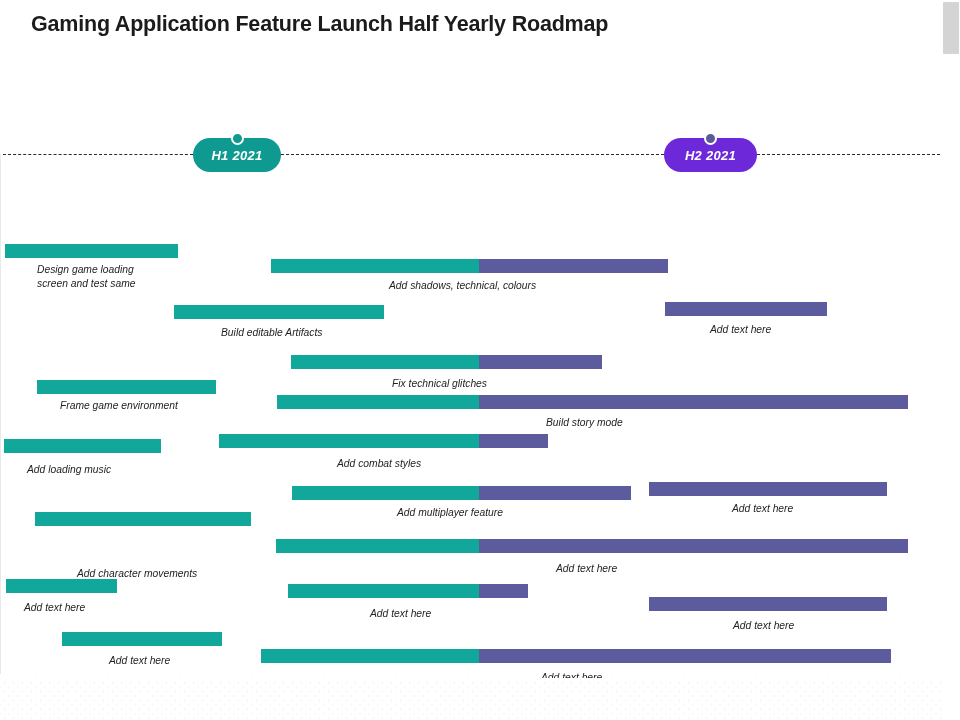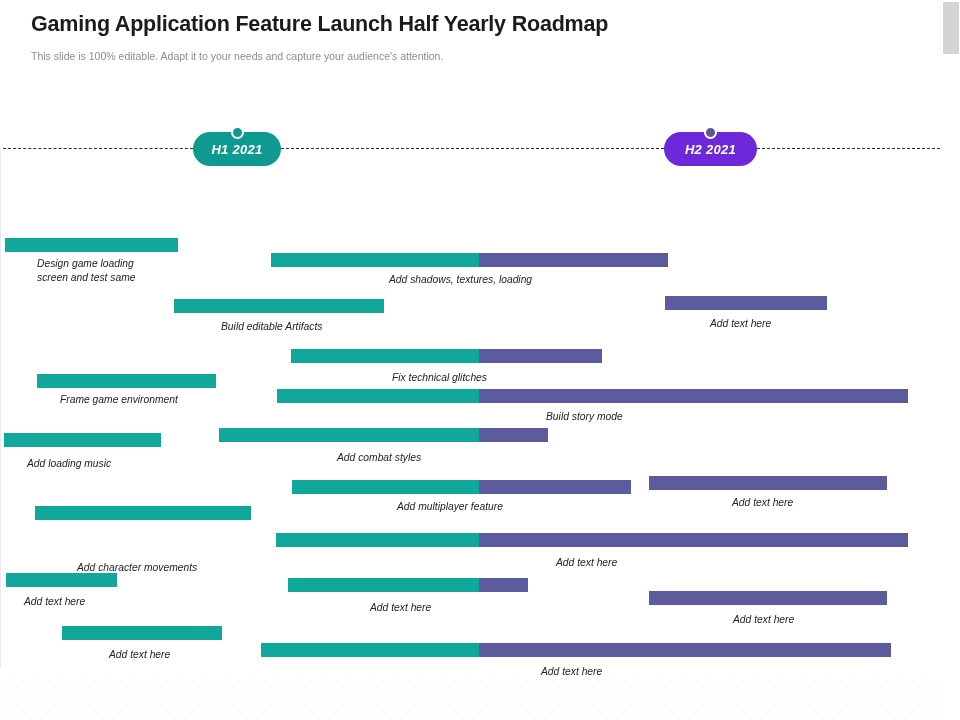--- a/index.html
+++ b/index.html
@@ -26,21 +26,21 @@
   #scroll-track {
     position:absolute; right:0; top:0; width:18px; height:720px;
     background:#ffffff;
   }
   #scroll-thumb {
     position:absolute; right:1px; top:2px; width:16px; height:52px;
     background:#d4d4d4; border-radius:1px;
   }
 
   
-  #timeline { position:absolute; left:0; top:2px; width:942px; height:624px; }
+  #timeline { position:absolute; left:0; top:8px; width:942px; height:624px; }
   .dash-line {
     position:absolute; top:146px; height:0;
     border-top:1.6px dashed #2b2b2b;
   }
   #dash-a { left:3px;  width:190px; }
   #dash-b { left:281px; width:383px; }
   #dash-c { left:757px; width:183px; }
 
   .divider {
     position:absolute; top:146px; width:1px; height:520px;
@@ -78,41 +78,40 @@
     background-size:9px 9px, 9px 9px;
     background-position:0 0, 4.5px 4.5px;
   }
 </style>
 </head>
 <body>
 
 <div id="slide">
 
   <div id="title">Gaming Application Feature Launch Half Yearly Roadmap</div>
-  <div id="subtitle">This slide is 100% editable. Adapt it to your needs and capture your audience's attention.</div>
 
   <div id="timeline">
     <div class="dash-line" id="dash-a"></div>
     <div class="dash-line" id="dash-b"></div>
     <div class="dash-line" id="dash-c"></div>
     <div class="divider" id="half-divider"></div>
   <div class="pill" style="left: 193px; top: 130px; width: 88px; background: rgb(14, 154, 144);">H1 2021</div>
       <div class="pill-dot" style="left: 230.5px; top: 124px; background: rgb(14, 154, 144);"></div>
       <div class="pill" style="left: 664px; top: 130px; width: 93px; background: #6d28d9;">H2 2021</div>
       <div class="pill-dot" style="left: 704px; top: 124px; background: rgb(90, 90, 155);"></div>
       <div class="bar" style="left: 5px; top: 236px; width: 173px;">
         <div class="seg" style="width: 173px; background: rgb(17, 167, 154);"></div>
       </div>
       <div class="bar-label" style="left: 37px; top: 255px;">Design game loading
 screen and test same</div>
       <div class="bar" style="left: 271px; top: 251px; width: 397px;">
         <div class="seg" style="width: 208px; background: rgb(17, 167, 154);"></div>
         <div class="seg" style="width: 189px; background: rgb(91, 91, 158);"></div>
       </div>
-      <div class="bar-label" style="left: 389px; top: 271px;">Add shadows, textures, loading</div>
+      <div class="bar-label" style="left: 389px; top: 271px;">Add shadows, technical, colours</div>
       <div class="bar" style="left: 174px; top: 297px; width: 210px;">
         <div class="seg" style="width: 210px; background: rgb(17, 167, 154);"></div>
       </div>
       <div class="bar-label" style="left: 221px; top: 318px;">Build editable Artifacts</div>
       <div class="bar" style="left: 665px; top: 294px; width: 162px;">
         <div class="seg" style="width: 162px; background: rgb(91, 91, 158);"></div>
       </div>
       <div class="bar-label" style="left: 710px; top: 315px;">Add text here</div>
       <div class="bar" style="left: 291px; top: 347px; width: 311px;">
         <div class="seg" style="width: 188px; background: rgb(17, 167, 154);"></div>

